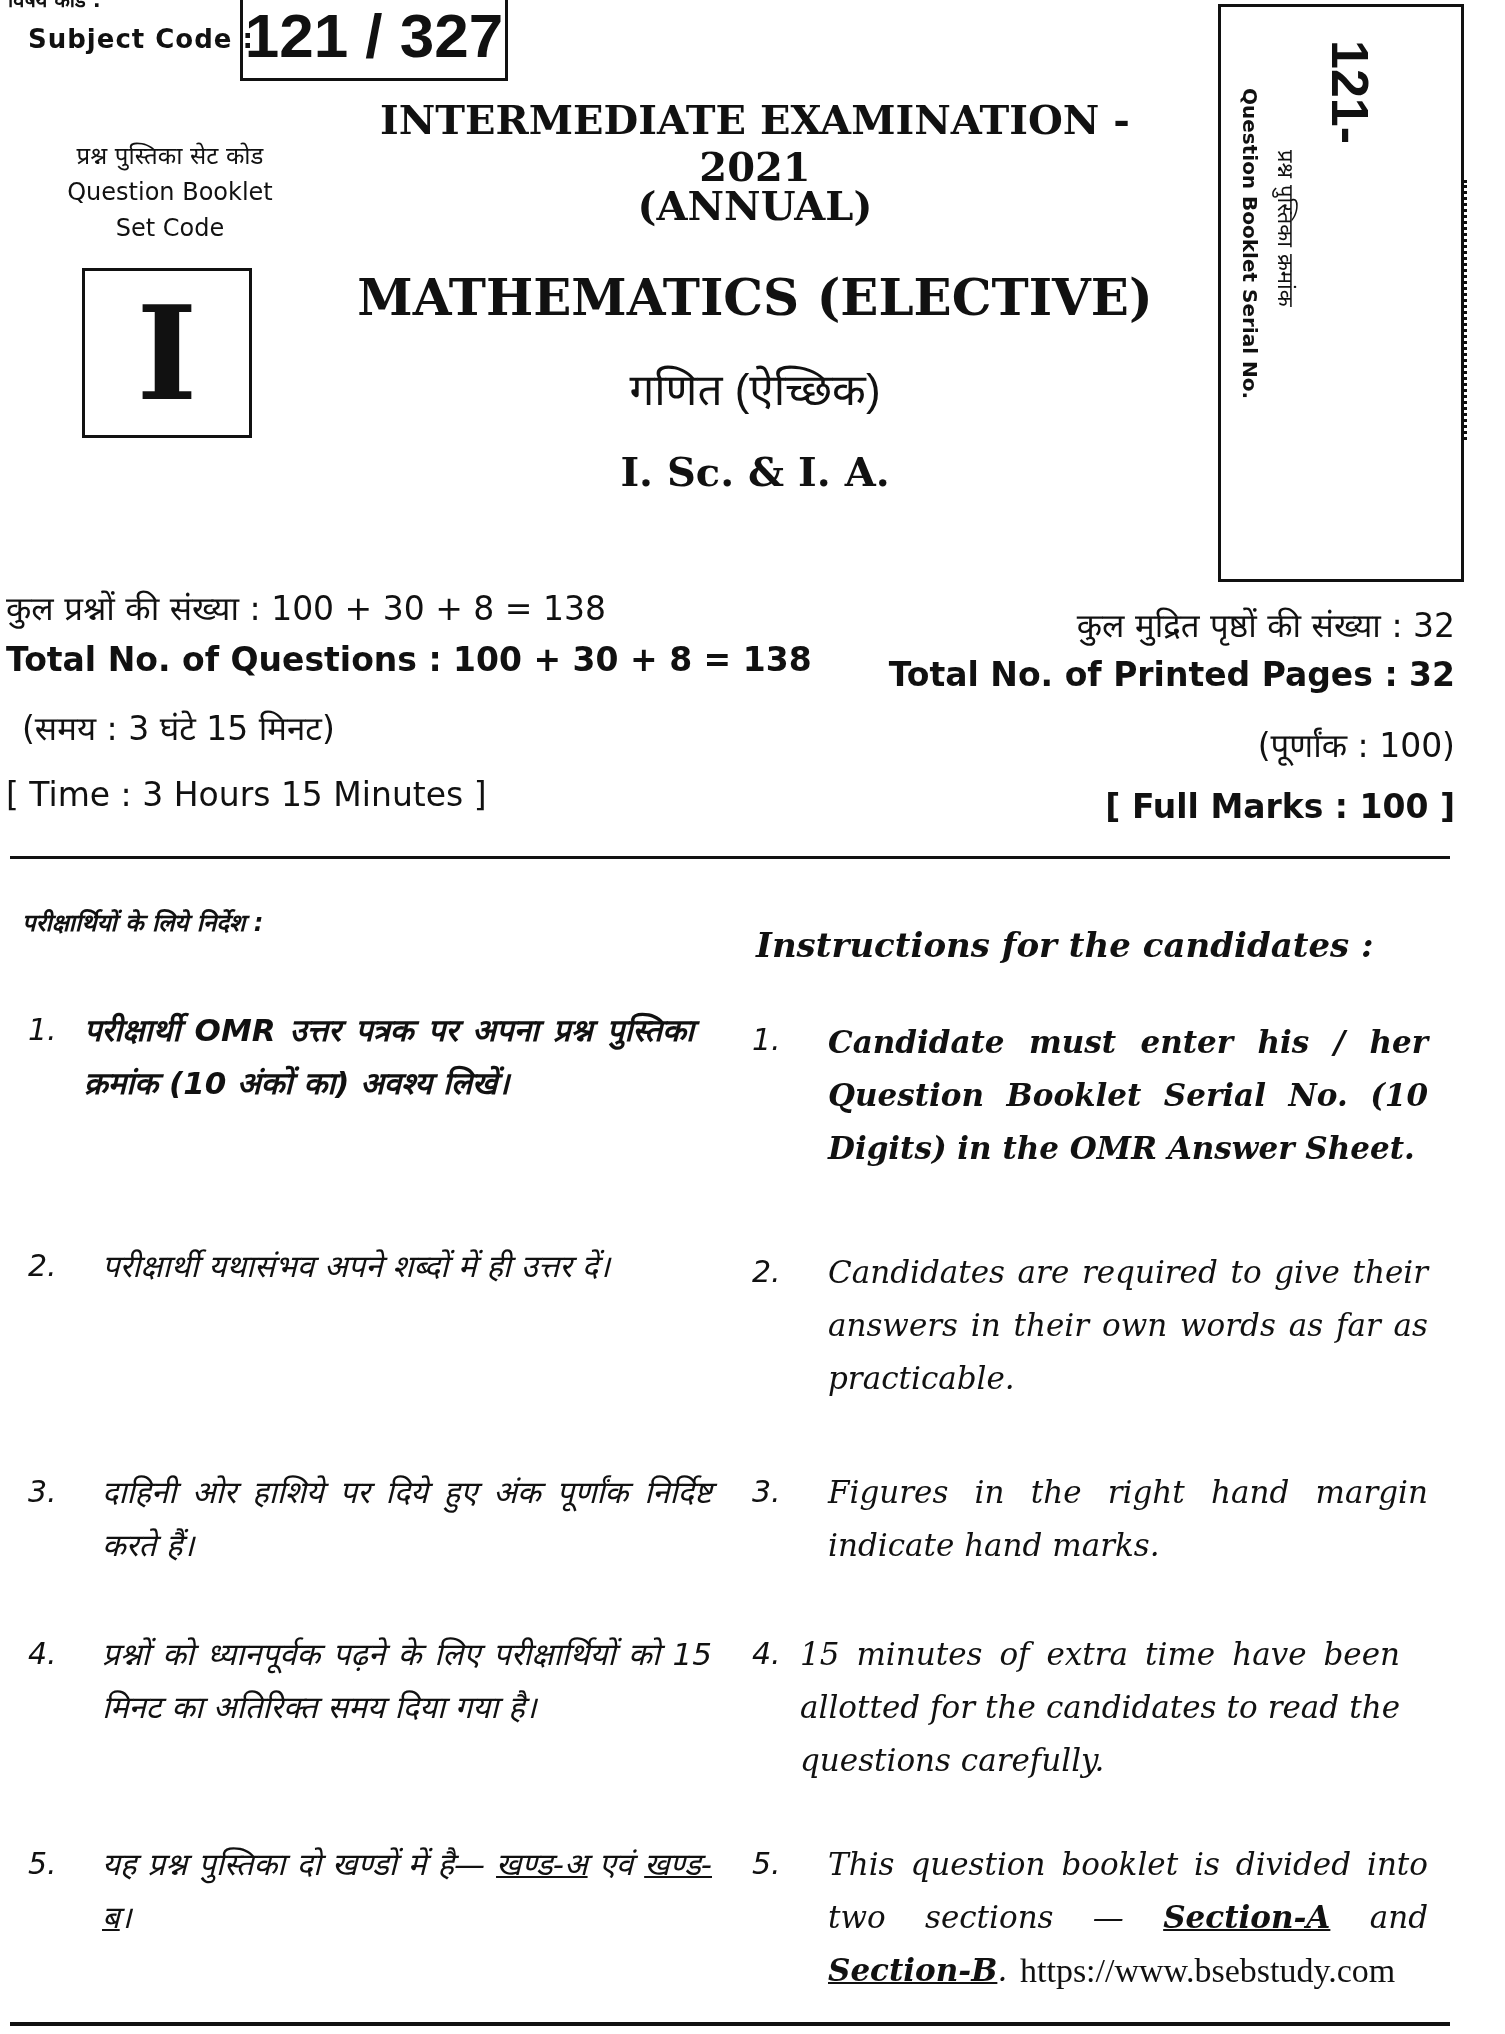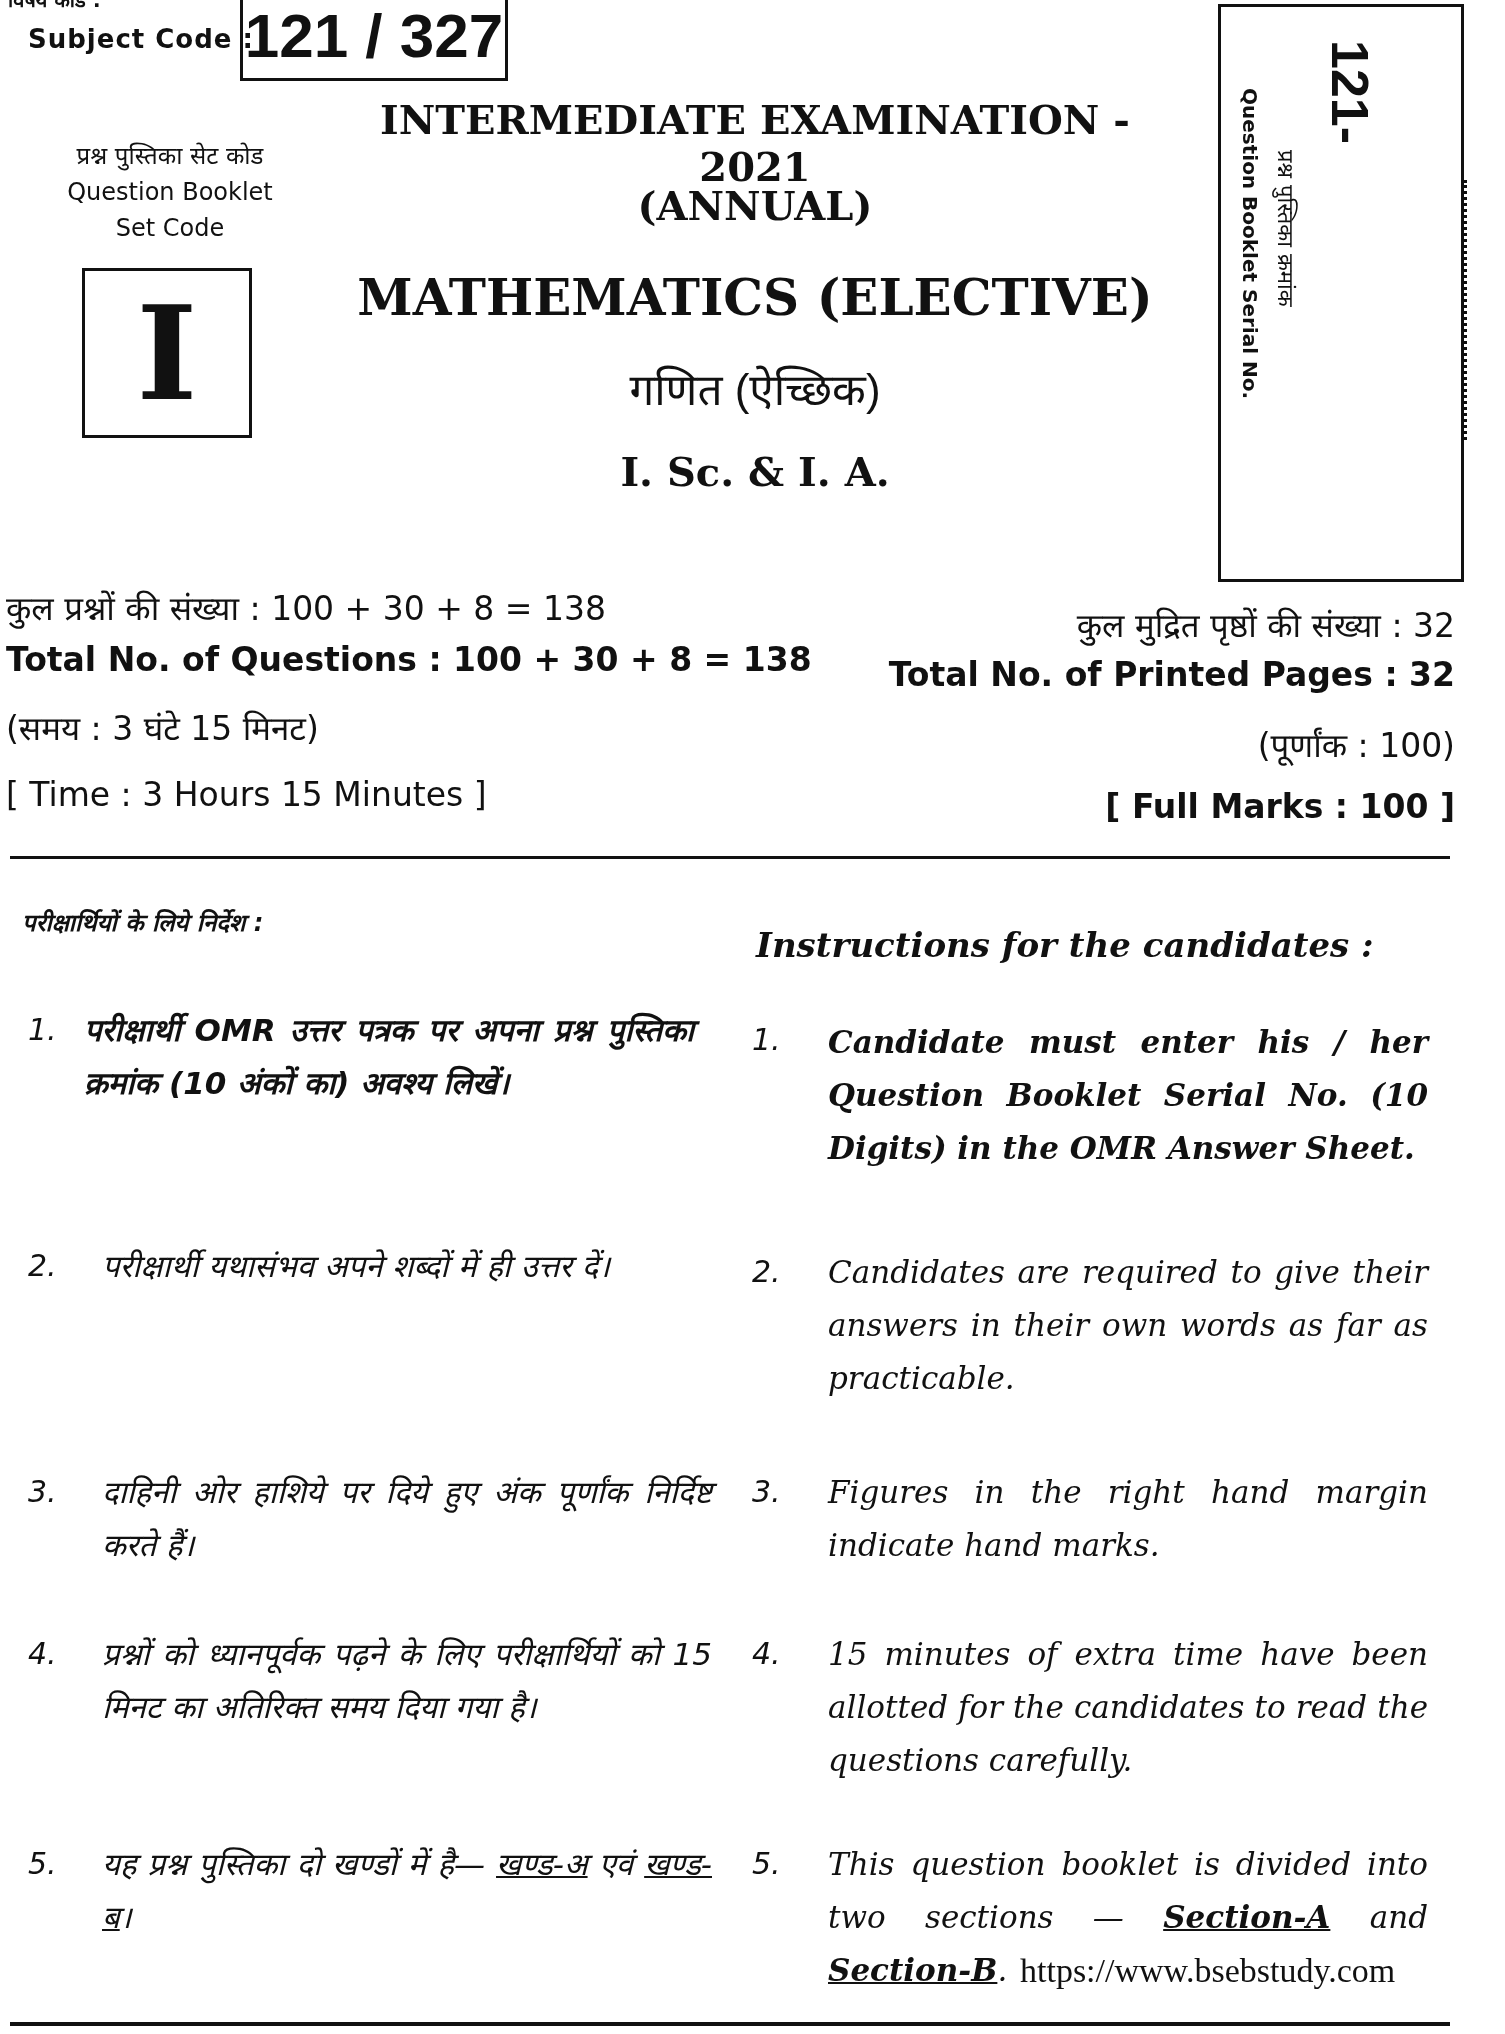--- a/index.html
+++ b/index.html
@@ -59,21 +59,21 @@
 <div class="abs title t5">I. Sc. &amp; I. A.</div>
 
 <div class="abs serial-box"></div>
 <div class="abs serial-num">121-</div>
 <div class="abs serial-hi">प्रश्न पुस्तिका क्रमांक</div>
 <div class="abs serial-en">Question Booklet Serial No.</div>
 <div class="abs dots"></div>
 
 <div class="abs meta left" style="top:585px;">कुल प्रश्नों की संख्या : 100 + 30 + 8 = 138</div>
 <div class="abs meta left" style="top:640px; font-weight:bold;">Total No. of Questions : 100 + 30 + 8 = 138</div>
-<div class="abs meta left" style="top:705px;">(समय : 3 घंटे 15 मिनट)</div>
+<div class="abs meta left" style="top:705px;margin-left:16px;">(समय : 3 घंटे 15 मिनट)</div>
 <div class="abs meta left" style="top:775px;">[ Time : 3 Hours 15 Minutes ]</div>
 
 <div class="abs meta right" style="top:602px;">कुल मुद्रित पृष्ठों की संख्या : 32</div>
 <div class="abs meta right" style="top:655px; font-weight:bold;">Total No. of Printed Pages : 32</div>
 <div class="abs meta right" style="top:722px;">(पूर्णांक : 100)</div>
 <div class="abs meta right" style="top:787px; font-weight:bold;">[ Full Marks : 100 ]</div>
 
 <div class="abs hr" style="top:856px;"></div>
 
 <div class="abs inst-head-hi">परीक्षार्थियों के लिये निर्देश :</div>
@@ -90,21 +90,21 @@
 <div class="txt en" style="left:828px; top:1246px; width:600px;">Candidates are required to give their answers in their own words as far as practicable.</div>
 
 <div class="num" style="left:28px; top:1474px;">3.</div>
 <div class="txt" style="left:102px; top:1466px; width:610px;">दाहिनी ओर हाशिये पर दिये हुए अंक पूर्णांक निर्दिष्ट करते हैं।</div>
 <div class="num" style="left:752px; top:1474px;">3.</div>
 <div class="txt en" style="left:828px; top:1466px; width:600px;">Figures in the right hand margin indicate hand marks.</div>
 
 <div class="num" style="left:28px; top:1636px;">4.</div>
 <div class="txt" style="left:102px; top:1628px; width:610px;">प्रश्नों को ध्यानपूर्वक पढ़ने के लिए परीक्षार्थियों को 15 मिनट का अतिरिक्त समय दिया गया है।</div>
 <div class="num" style="left:752px; top:1636px;">4.</div>
-<div class="txt en" style="left:828px; top:1628px; width:600px;">15 minutes of extra time have been allotted for the candidates to read the questions carefully.</div>
+<div class="txt en" style="left:800px; top:1628px; width:600px;">15 minutes of extra time have been allotted for the candidates to read the questions carefully.</div>
 
 <div class="num" style="left:28px; top:1846px;">5.</div>
 <div class="txt" style="left:102px; top:1838px; width:610px;">
   <span>यह प्रश्न पुस्तिका दो खण्डों में है— </span><u>खण्ड-अ</u><span> एवं </span><u>खण्ड-ब</u><span>।</span>
 </div>
 <div class="num" style="left:752px; top:1846px;">5.</div>
 <div class="txt en" style="left:828px; top:1838px; width:600px;">
   <span>This question booklet is divided into two sections — </span><b><u>Section-A</u></b><span> and </span><b><u>Section-B</u></b><span>.</span>
 </div>
 

